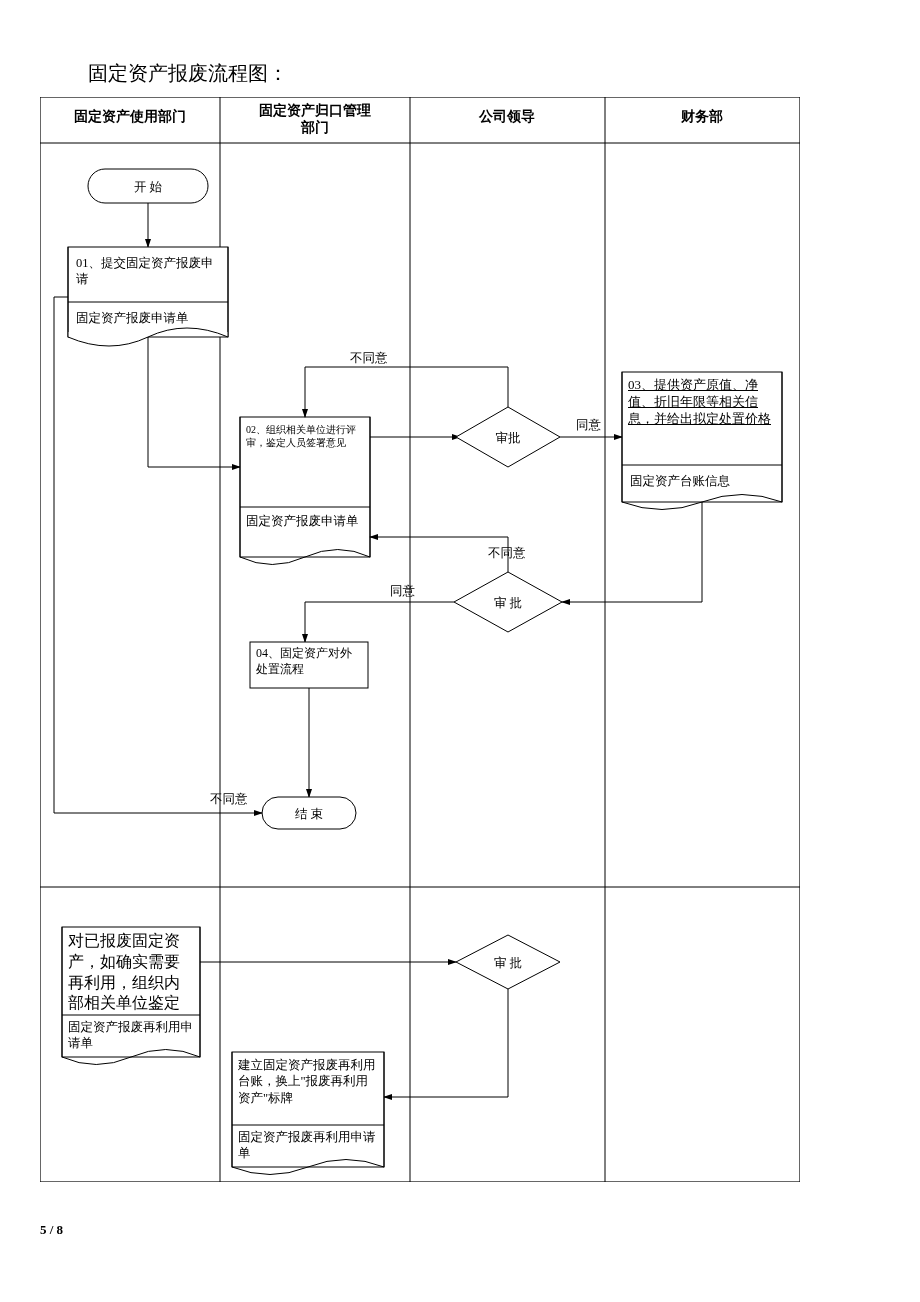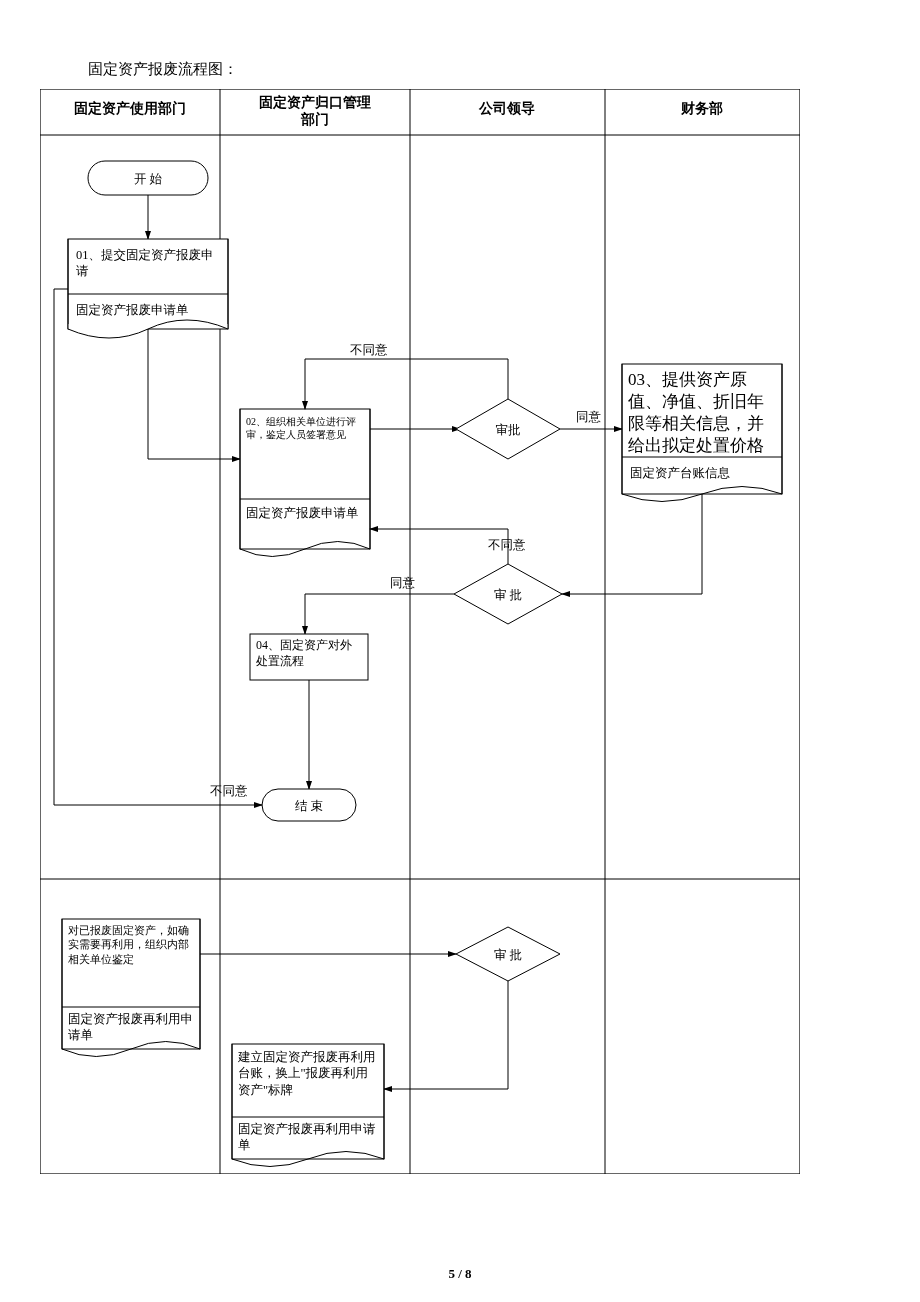--- a/index.html
+++ b/index.html
@@ -1,23 +1,23 @@
 <!DOCTYPE html>
 <html><head>
 <meta charset="utf-8">
 <style>
   body { font-family: "SimSun", serif; font-size: 14px; background: #fff; margin: 0; padding: 20px 40px; }
   .page { width: 840px; margin: 0 auto; }
-  .title { font-size: 15px; margin: 40px 0 10px 48px; }
+  .title { font-size: 20px; margin: 40px 0 10px 48px; }
   .svgwrap { border: none; }
   svg text { font-family: "SimSun", serif; font-size: 13px; }
   .hdr { font-weight: bold; font-size: 14px; text-anchor: middle; }
   .nodetxt { font-size: 12.5px; }
   .lbl { font-size: 12.5px; }
-  .footer { text-align: center; font-weight: bold; font-size: 13px; margin-top: 88px; }
+  .footer { text-align: left; font-weight: bold; font-size: 13px; margin-top: 36px; }
 </style>
 </head>
 <body>
 
 <div class="page">
   <div class="title">固定资产报废流程图：</div>
   <div class="svgwrap">
     <svg width="760" height="1085" viewBox="0 0 760 1085">
 
       <defs>
@@ -90,21 +90,21 @@
       <line x1="520" y1="340" x2="582" y2="340" stroke="#000" marker-end="url(#arr)"></line>
       <text x="536" y="332" class="lbl">同意</text>
 
       <g>
         <rect x="582" y="275" width="160" height="130" fill="#fff" stroke="#000"></rect>
         <line x1="582" y1="368" x2="742" y2="368" stroke="#000"></line>
         <path d="M582,405 Q622,420 662,405 Q702,390 742,405" fill="none" stroke="#000"></path>
         <line x1="582" y1="275" x2="582" y2="405" stroke="#000"></line>
         <line x1="742" y1="275" x2="742" y2="405" stroke="#000"></line>
         <foreignObject x="588" y="280" width="148" height="84">
-          <div xmlns="http://www.w3.org/1999/xhtml" style="font-size:17px;line-height:1.3;">03、提供资产原值、净值、折旧年限等相关信息，并给出拟定处置价格</div>
+          <div xmlns="http://www.w3.org/1999/xhtml" style="font-size:13px;line-height:1.3;text-decoration:underline;">03、提供资产原值、净值、折旧年限等相关信息，并给出拟定处置价格</div>
         </foreignObject>
         <text x="590" y="388" class="nodetxt">固定资产台账信息</text>
       </g>
 
       <line x1="662" y1="405" x2="662" y2="505" stroke="#000"></line>
       <line x1="662" y1="505" x2="522" y2="505" stroke="#000" marker-end="url(#arr)"></line>
 
       <g>
         <polygon points="468,475 522,505 468,535 414,505" fill="#fff" stroke="#000"></polygon>
         <text x="468" y="510" text-anchor="middle" class="nodetxt">审 批</text>
@@ -135,21 +135,21 @@
       <line x1="14" y1="716" x2="222" y2="716" stroke="#000" marker-end="url(#arr)"></line>
       <text x="170" y="706" class="lbl">不同意</text>
 
       <g>
         <rect x="22" y="830" width="138" height="130" fill="#fff" stroke="#000"></rect>
         <line x1="22" y1="918" x2="160" y2="918" stroke="#000"></line>
         <path d="M22,960 Q56,975 91,960 Q126,945 160,960" fill="none" stroke="#000"></path>
         <line x1="22" y1="830" x2="22" y2="960" stroke="#000"></line>
         <line x1="160" y1="830" x2="160" y2="960" stroke="#000"></line>
         <foreignObject x="28" y="834" width="126" height="80">
-          <div xmlns="http://www.w3.org/1999/xhtml" style="font-size:11px;line-height:1.3;">对已报废固定资产，如确实需要再利用，组织内部相关单位鉴定</div>
+          <div xmlns="http://www.w3.org/1999/xhtml" style="font-size:16px;line-height:1.3;">对已报废固定资产，如确实需要再利用，组织内部相关单位鉴定</div>
         </foreignObject>
         <foreignObject x="28" y="922" width="126" height="36">
           <div xmlns="http://www.w3.org/1999/xhtml" style="font-size:12.5px;line-height:1.3;">固定资产报废再利用申请单</div>
         </foreignObject>
       </g>
 
       <line x1="160" y1="865" x2="416" y2="865" stroke="#000" marker-end="url(#arr)"></line>
 
       <g>
         <polygon points="468,838 520,865 468,892 416,865" fill="#fff" stroke="#000"></polygon>

